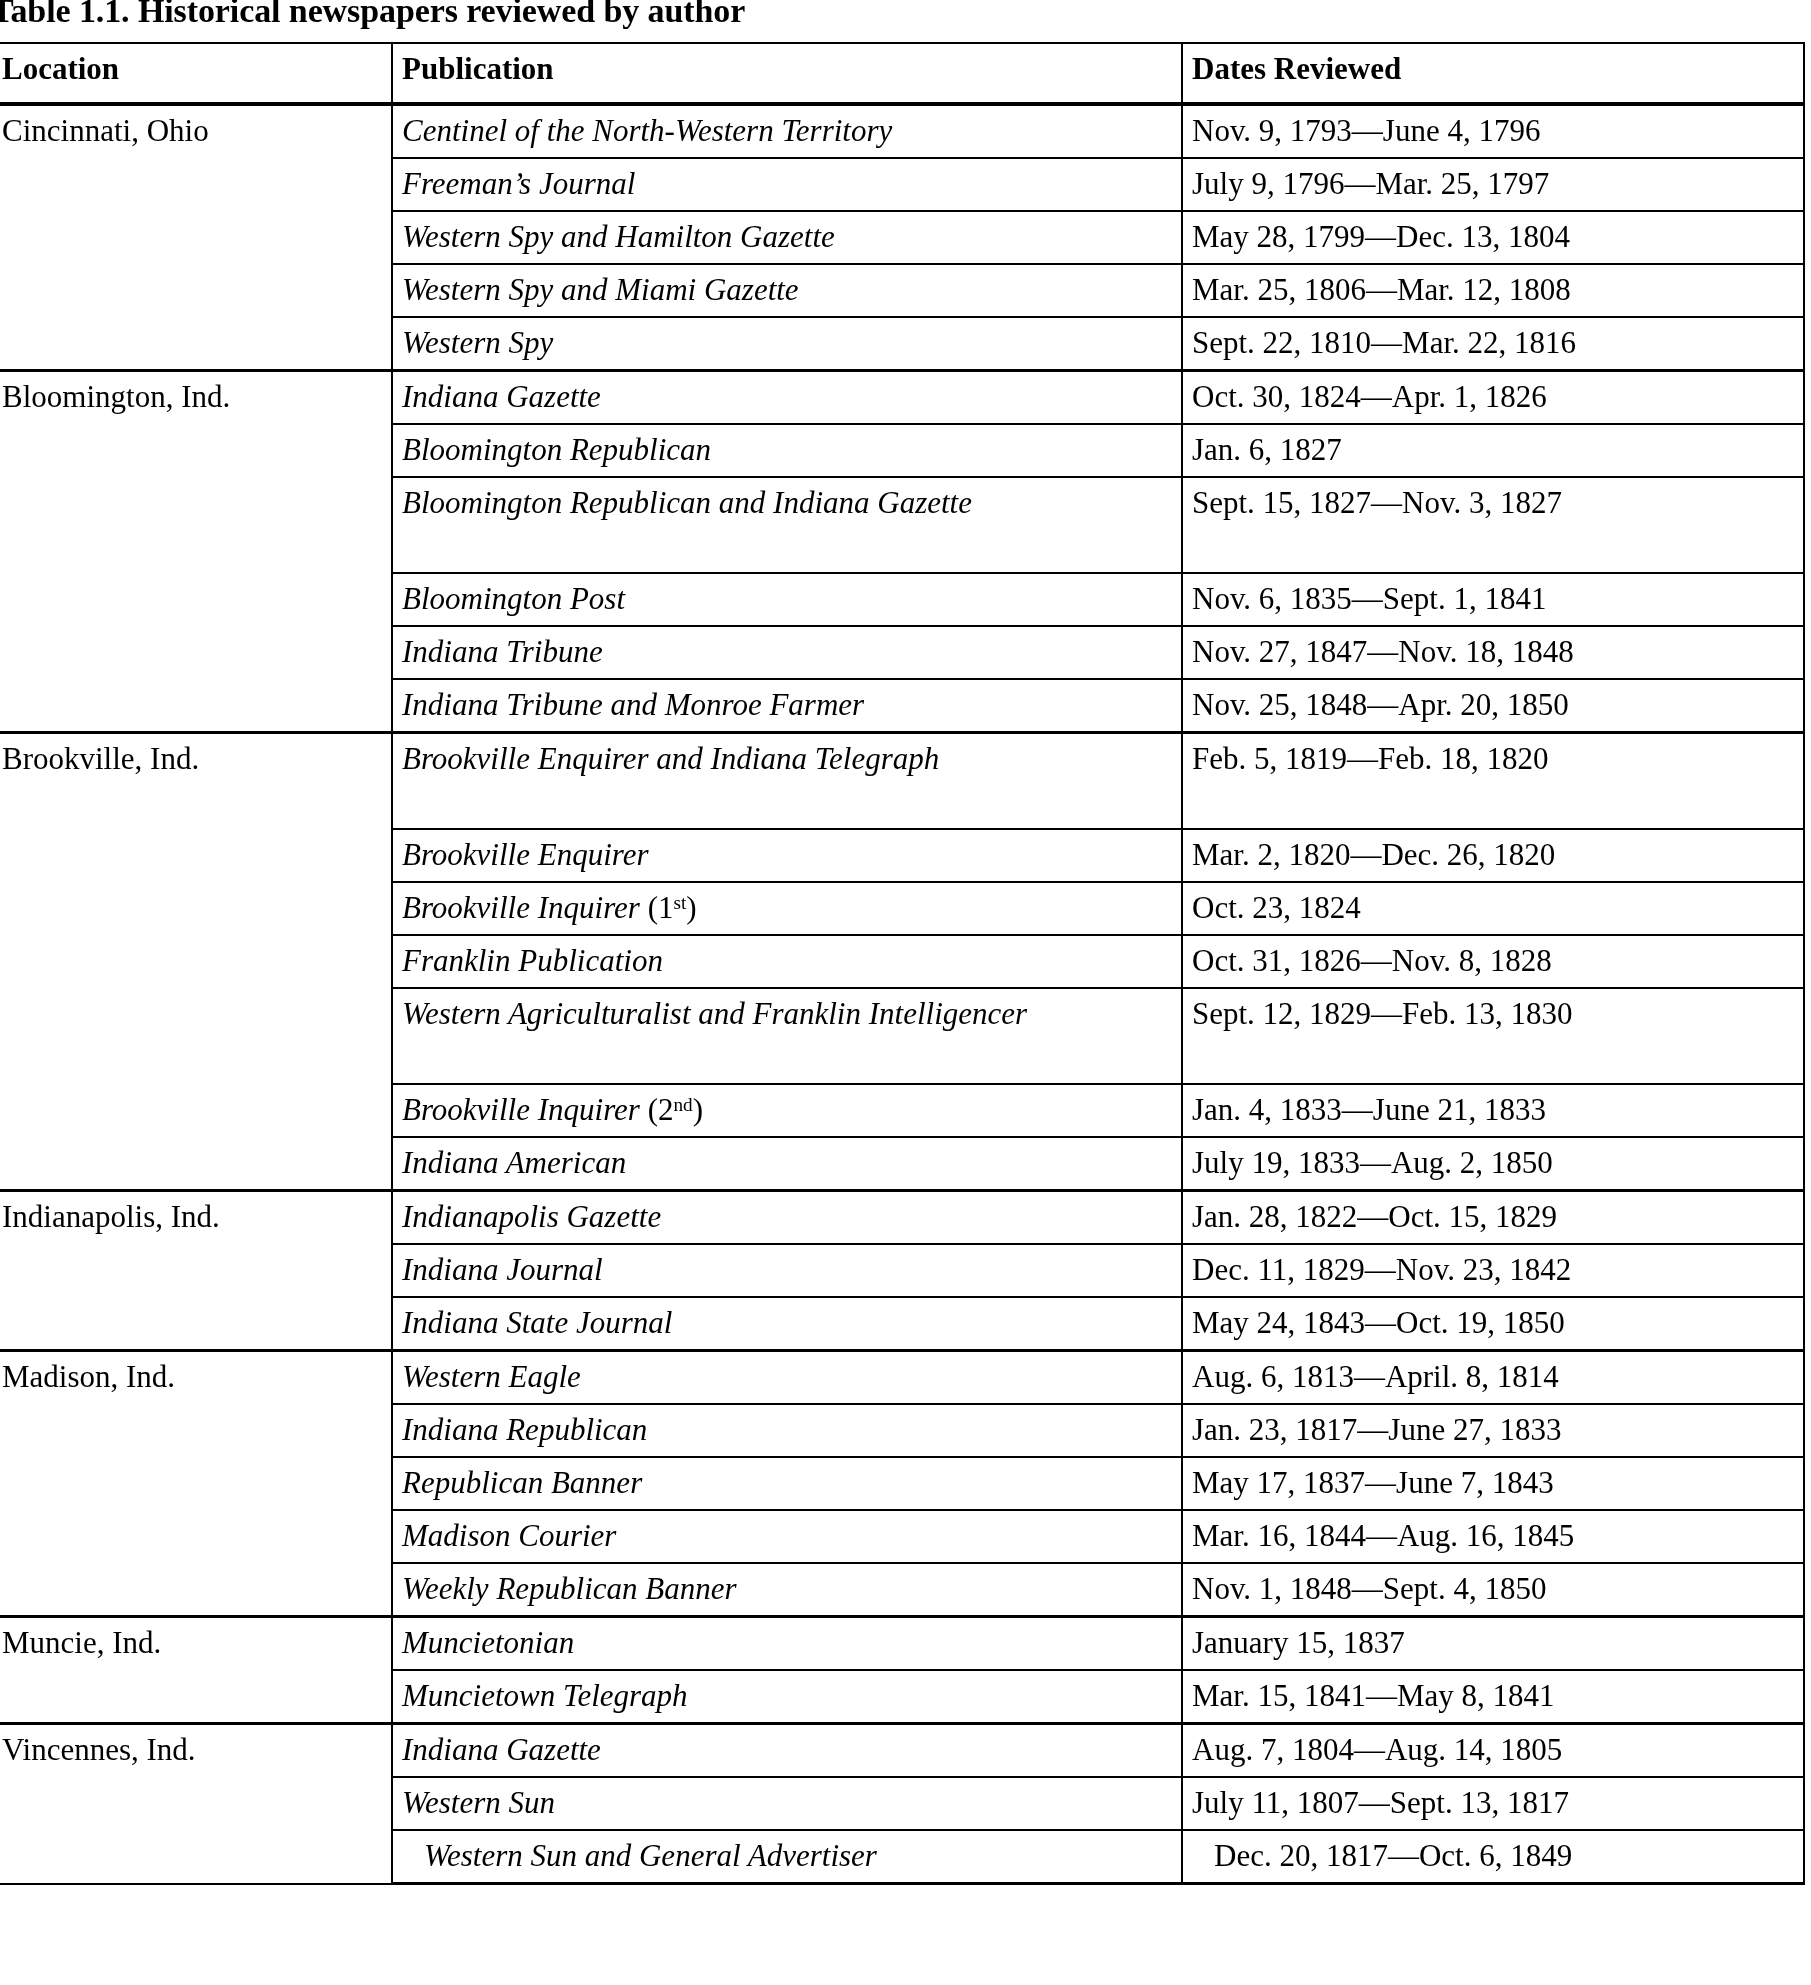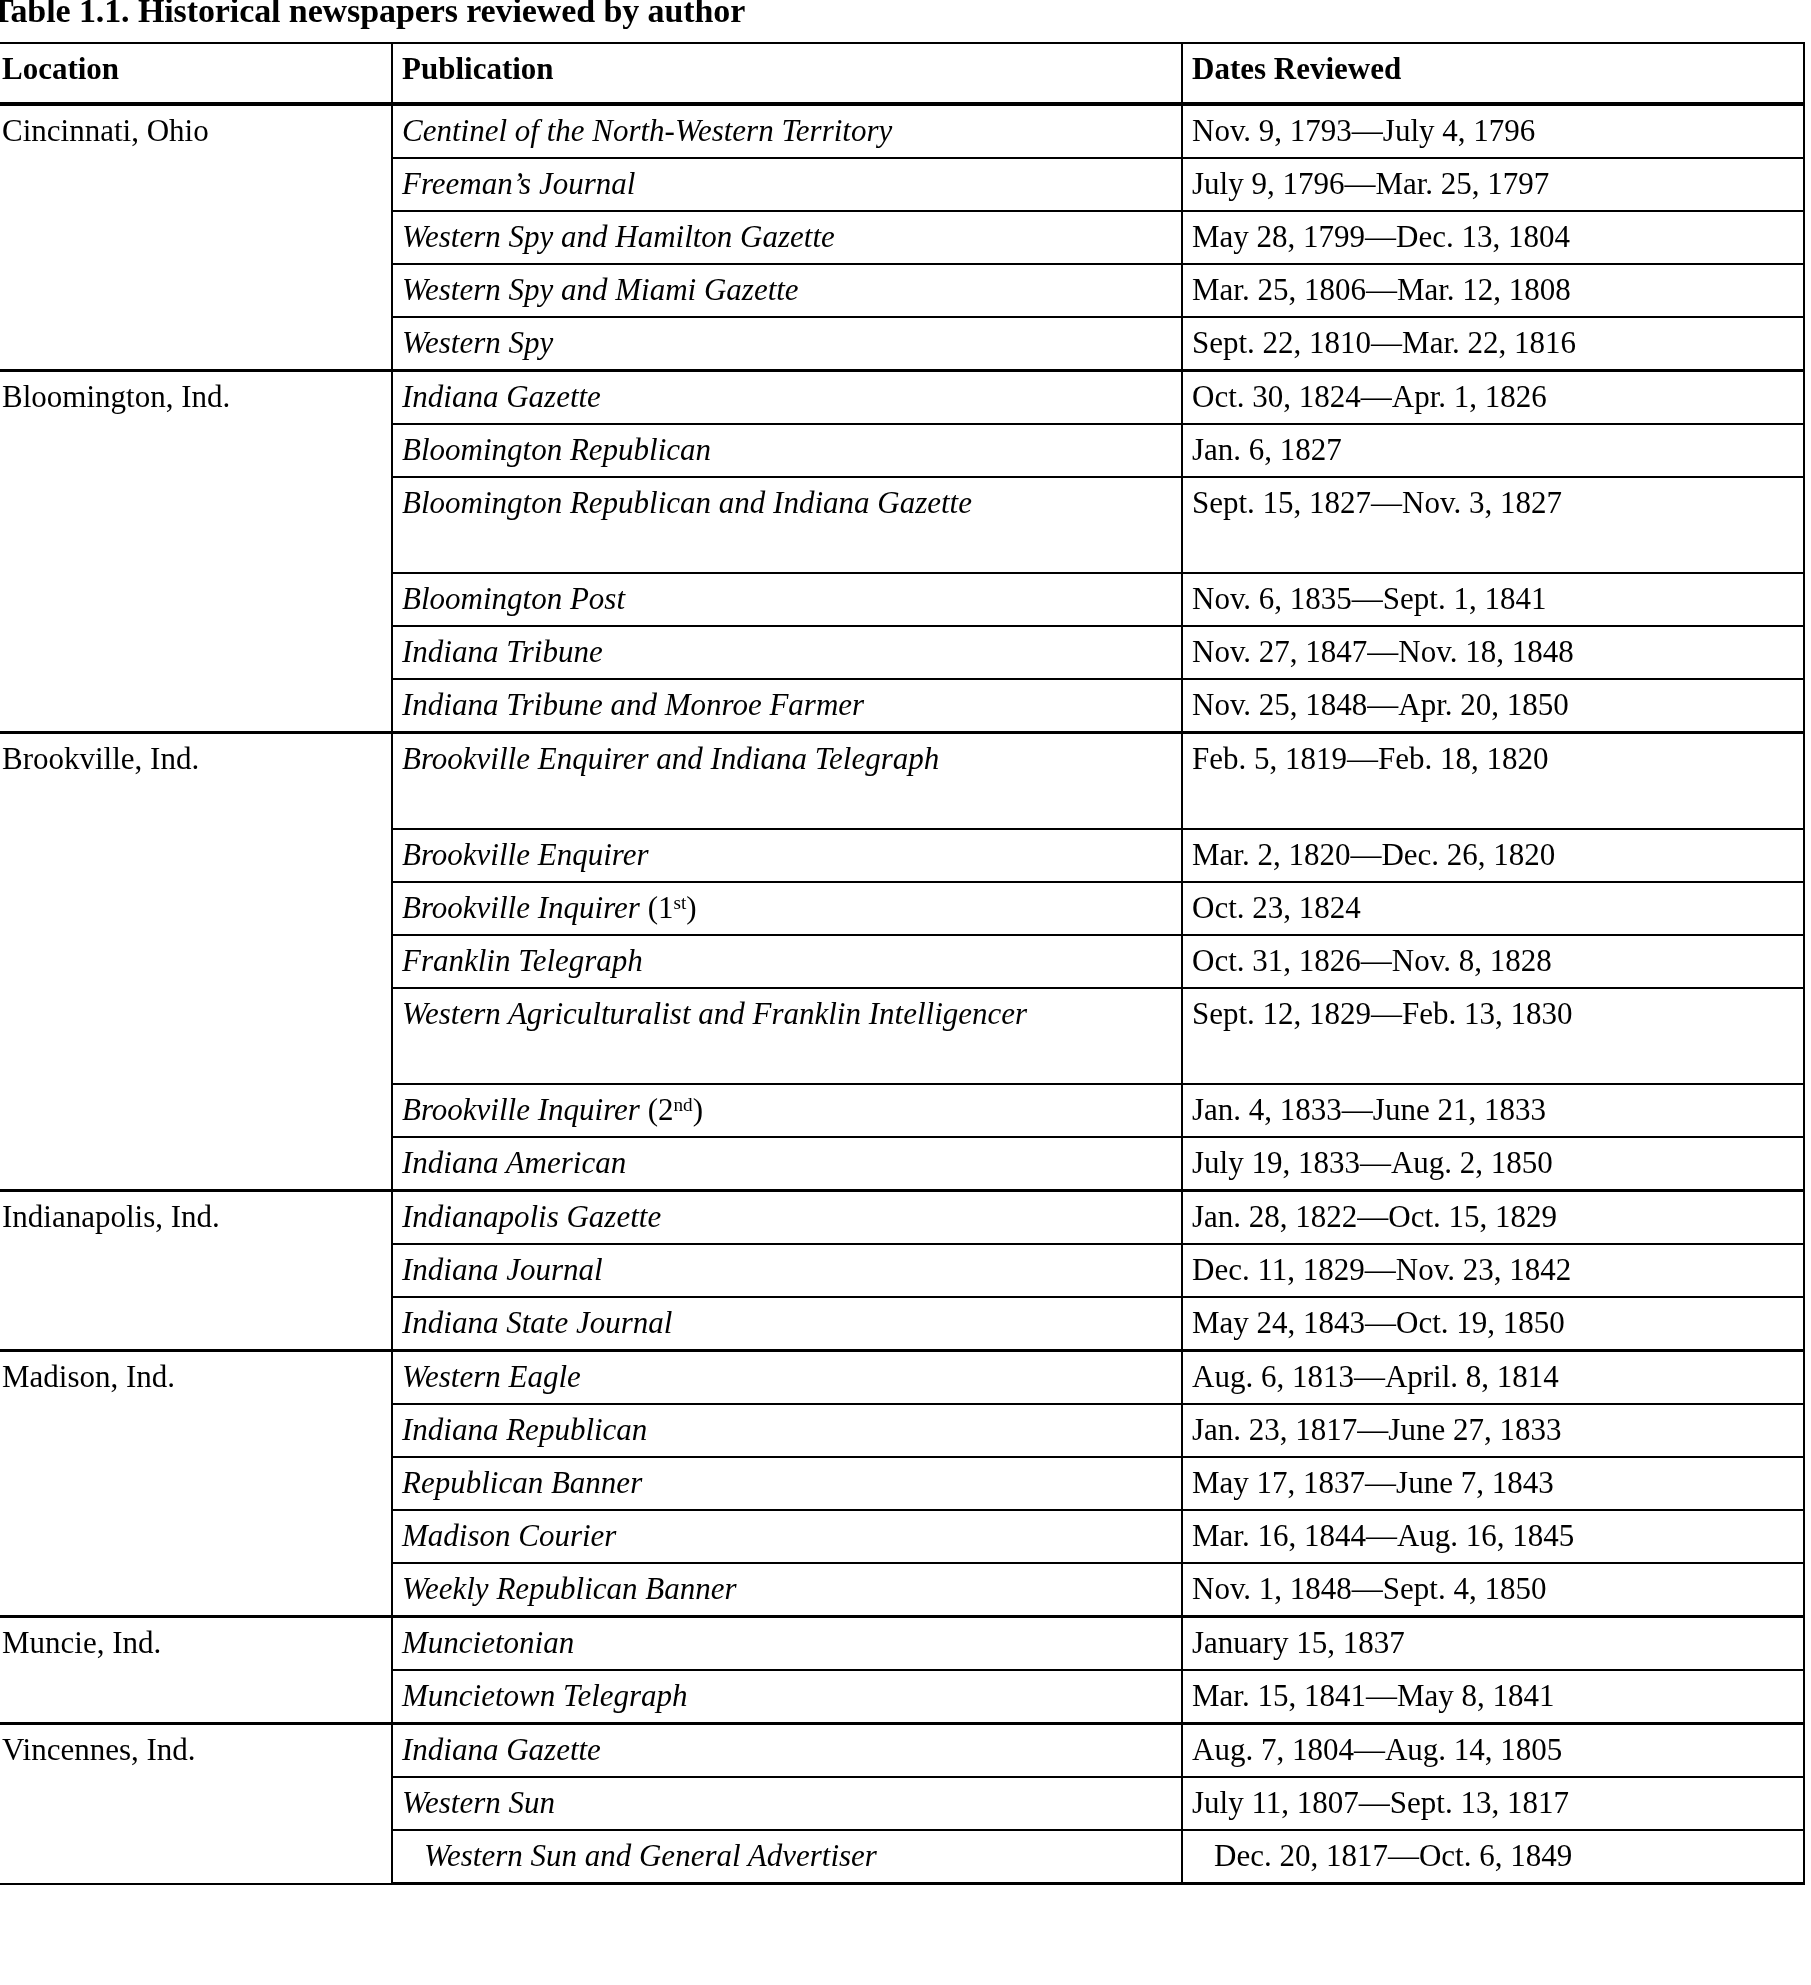--- a/index.html
+++ b/index.html
@@ -121,21 +121,21 @@
         <tr>
           <th>Location</th>
           <th>Publication</th>
           <th>Dates Reviewed</th>
         </tr>
       </thead>
       <tbody id="table-body">
           <tr class="group-start">
             <td class="loc" rowspan="5">Cincinnati, Ohio</td>
             <td class="pub">Centinel of the North-Western Territory</td>
-            <td class="dates">Nov. 9, 1793—July 4, 1796</td>
+            <td class="dates">Nov. 9, 1793—June 4, 1796</td>
           </tr>
           <tr>
             <td class="pub">Freeman’s Journal</td>
             <td class="dates">July 9, 1796—Mar. 25, 1797</td>
           </tr>
           <tr>
             <td class="pub">Western Spy and Hamilton Gazette</td>
             <td class="dates">May 28, 1799—Dec. 13, 1804</td>
           </tr>
           <tr>
@@ -178,21 +178,21 @@
           </tr>
           <tr>
             <td class="pub">Brookville Enquirer</td>
             <td class="dates">Mar. 2, 1820—Dec. 26, 1820</td>
           </tr>
           <tr>
             <td class="pub"><span>Brookville Inquirer</span><span class="ordinal"> (1<sup>st</sup>)</span></td>
             <td class="dates">Oct. 23, 1824</td>
           </tr>
           <tr>
-            <td class="pub">Franklin Telegraph</td>
+            <td class="pub">Franklin Publication</td>
             <td class="dates">Oct. 31, 1826—Nov. 8, 1828</td>
           </tr>
           <tr>
             <td class="pub two-line">Western Agriculturalist and Franklin Intelligencer</td>
             <td class="dates">Sept. 12, 1829—Feb. 13, 1830</td>
           </tr>
           <tr>
             <td class="pub"><span>Brookville Inquirer</span><span class="ordinal"> (2<sup>nd</sup>)</span></td>
             <td class="dates">Jan. 4, 1833—June 21, 1833</td>
           </tr>

